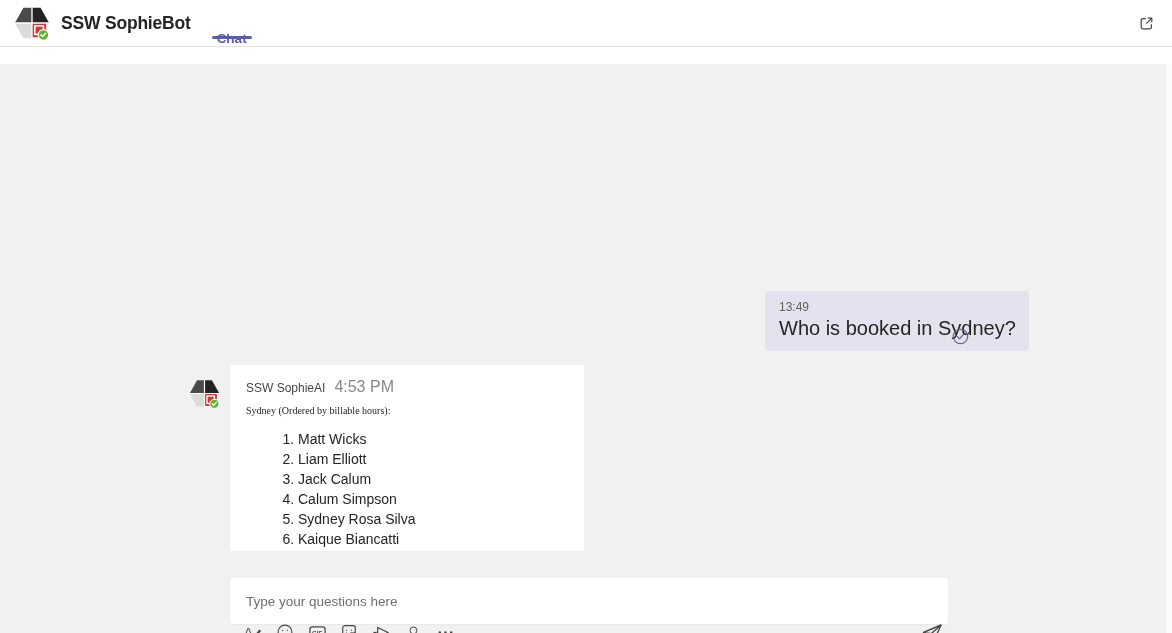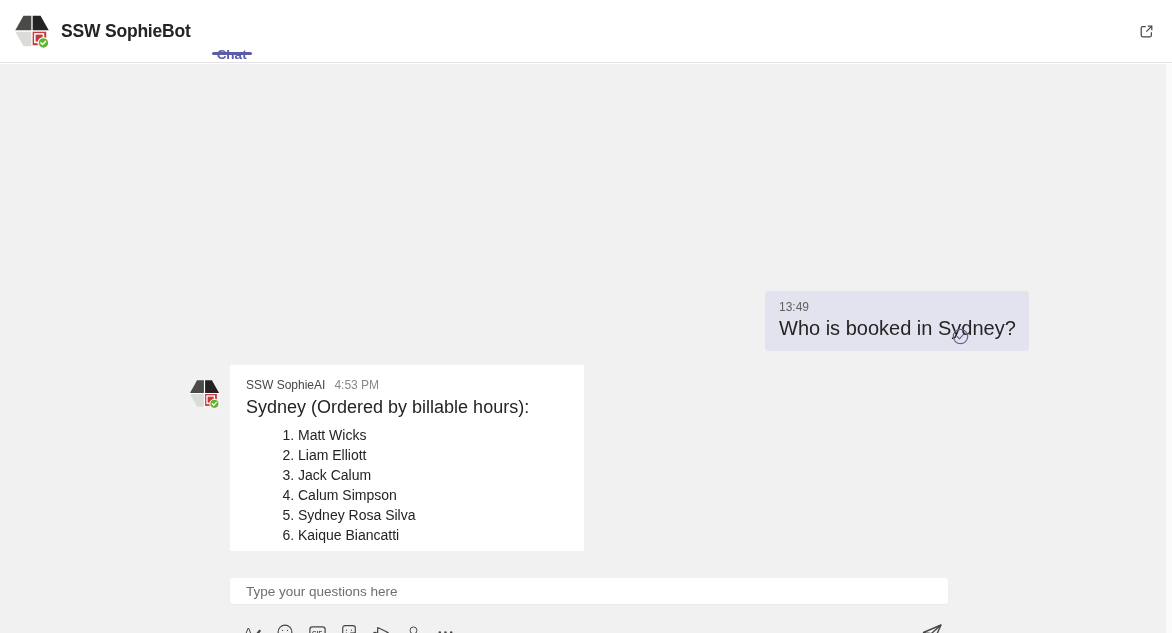--- a/index.html
+++ b/index.html
@@ -11,21 +11,21 @@
     --text-primary:#252423;
     --text-secondary:#8A8886;
     --icon-gray:#484644;
   }
   *{margin:0;padding:0;box-sizing:border-box;}
   html,body{width:1172px;height:633px;overflow:hidden;}
   body{font-family:"Liberation Sans",sans-serif;background:#fff;position:relative;}
 
   
   .header{
-    position:absolute;left:0;top:0;width:1172px;height:63px;
+    position:absolute;left:0;top:0;width:1172px;height:47px;
     background:#fff;border-bottom:1px solid #E3E3E3;
     display:flex;align-items:center;padding-left:13px;
   }
   .logo{width:38px;height:38px;flex:0 0 auto;}
   .app-title{font-size:17.5px;font-weight:bold;color:var(--text-primary);margin-left:10px;letter-spacing:-0.2px;}
   .tab{
     position:relative;height:100%;display:flex;align-items:flex-end;
     margin-left:24px;padding:0 2px;cursor:pointer;
   }
   .tab-label{font-size:13.5px;font-weight:600;color:var(--accent);}
@@ -60,30 +60,30 @@
   .seen-indicator{position:absolute;left:952px;top:264px;width:17px;height:17px;}
 
   
   .bot-avatar{position:absolute;left:188px;top:313px;width:33px;height:33px;cursor:pointer;}
   .bot-card{
     position:absolute;left:230px;top:301px;width:354px;height:186px;
     background:#fff;padding:13px 16px 16px 16px;overflow:hidden;
   }
   .bot-head{display:flex;align-items:baseline;gap:9px;margin-bottom:5px;}
   .bot-name{font-size:12px;color:#484644;}
-  .bot-time{font-size:12px;color:var(--text-secondary);}
-  .bot-intro{font-size:18px;color:var(--text-primary);line-height:20px;}
+  .bot-time{font-size:16px;color:var(--text-secondary);}
+  .bot-intro{font-size:10px;color:var(--text-primary);line-height:20px;font-family:Liberation Serif, serif;}
   .bot-list{
     list-style-position:outside;margin:8px;padding-left:44px;
     font-size:14px;color:var(--text-primary);line-height:20px;
   }
 
   
   .composer-input{
-    position:absolute;left:230px;top:514px;width:718px;height:26px;
+    position:absolute;left:230px;top:514px;width:718px;height:46px;
     background:#fff;border:none;border-radius:3px;outline:none;
     padding:0 16px;font-family:"Liberation Sans",sans-serif;
     font-size:13.5px;color:var(--text-primary);
     box-shadow:0 1px 2px rgba(0,0,0,0.04);
   }
   .composer-input::placeholder{color:#6E6E6E;opacity:1;}
   .toolbar{
     position:absolute;left:243px;top:558px;
     display:flex;align-items:center;gap:12px;
   }

